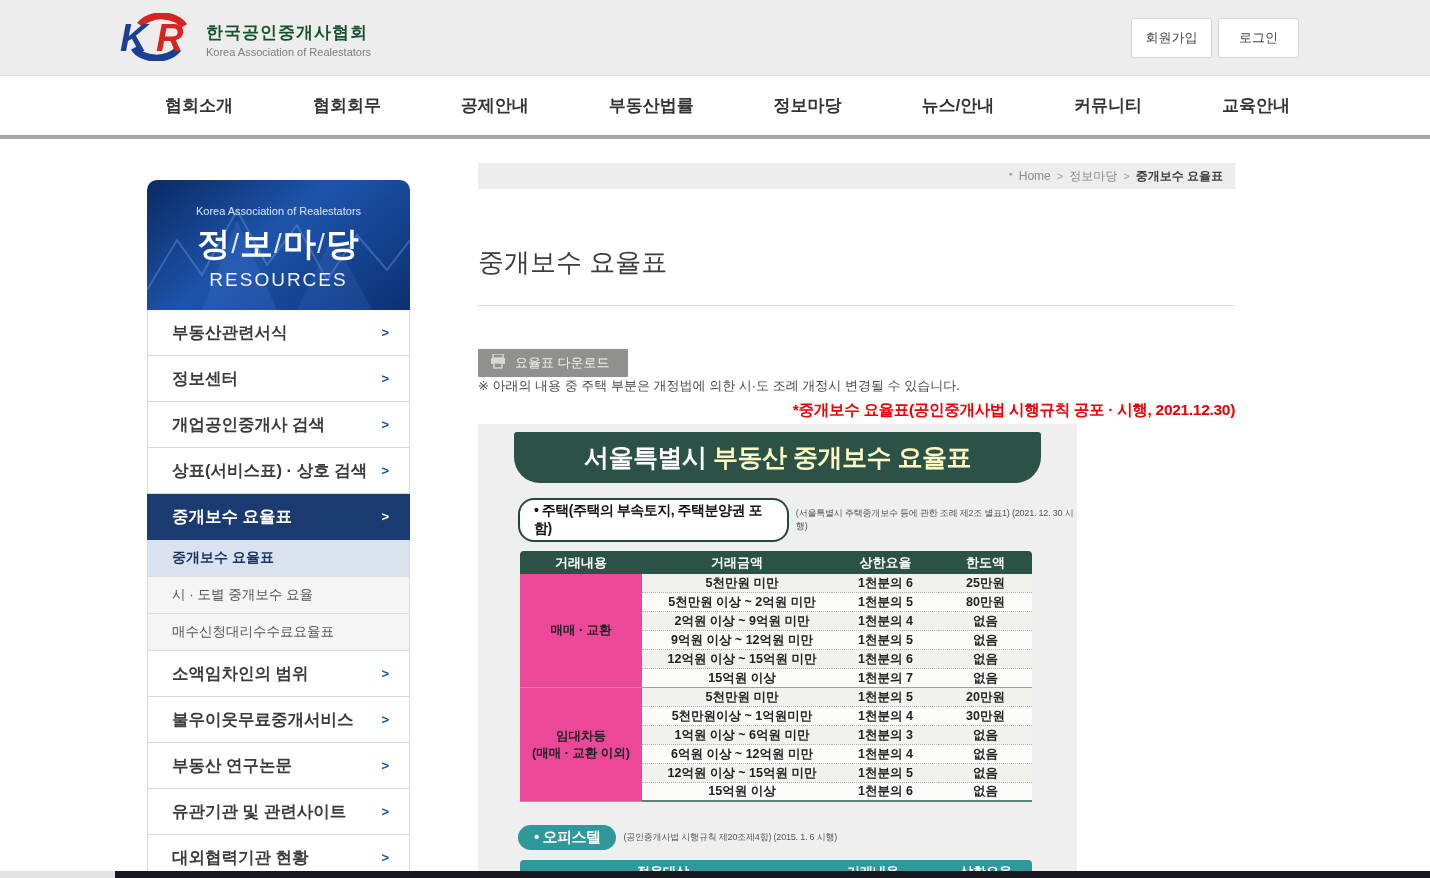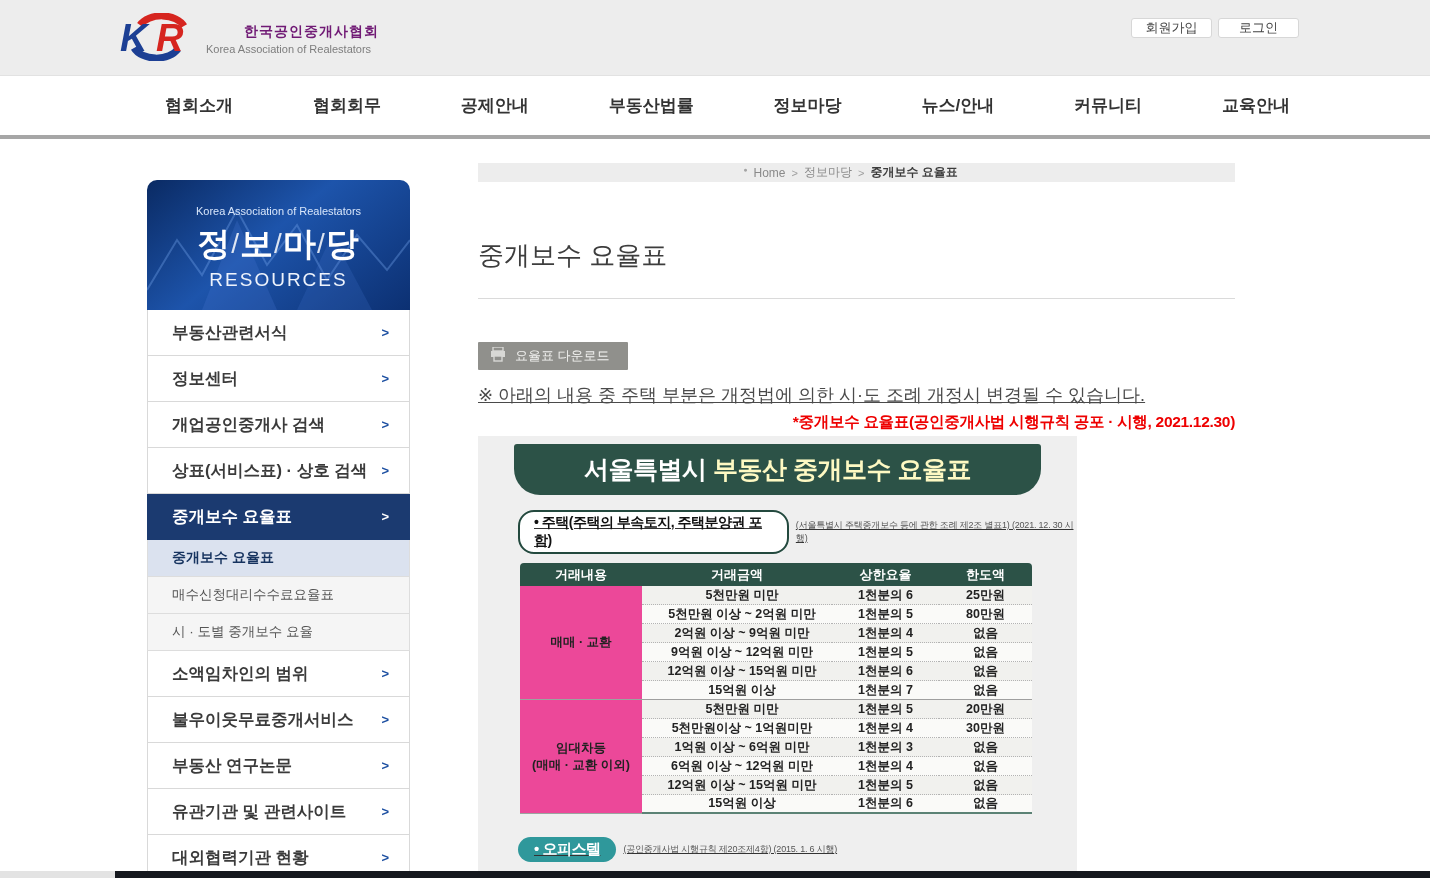--- a/index.html
+++ b/index.html
@@ -2,24 +2,24 @@
 <html><head>
 <meta charset="utf-8">
 <style>
   * { margin:0; padding:0; box-sizing:border-box; }
   html,body { width:1430px; height:878px; overflow:hidden; }
   body { position:relative; background:#fff; font-family:"Liberation Sans","DejaVu Sans",sans-serif; color:#333; }
 
   
   .site-header { position:relative; height:76px; background:#ededed; border-bottom:1px solid #e2e2e2; }
   .logo { position:absolute; left:120px; top:13px; display:flex; align-items:center; gap:10px; cursor:pointer; }
-  .logo-text .ko { font-size:14px; font-weight:bold; color:#701a75; letter-spacing:1px;margin-left:38px; }
+  .logo-text .ko { font-size:17px; font-weight:bold; color:#14532d; letter-spacing:1px; }
   .logo-text .en { font-size:11px; color:#7d7d7d; margin-top:2px; }
   .header-btns { position:absolute; right:131px; top:18px; display:flex; gap:6px; }
-  .hbtn { width:81px; height:20px; background:#fff; border:1px solid #d7d7d7; border-radius:3px;
+  .hbtn { width:81px; height:40px; background:#fff; border:1px solid #d7d7d7; border-radius:3px;
           font-size:13px; color:#444; font-family:inherit; cursor:pointer; }
 
   
   .gnb { height:63px; background:#fff; border-bottom:4px solid #a6a6a6;
          display:flex; align-items:center; justify-content:space-between; padding:0 140px 0 165px;gap:34px; }
   .gnb-item { font-size:17px; font-weight:bold; color:#333; cursor:pointer; white-space:nowrap; }
 
   
   .sidebar { position:absolute; left:147px; top:180px; width:263px; z-index:2; }
   .side-banner { position:relative; height:130px; border-radius:10px 10px 0 0; overflow:hidden;
@@ -36,41 +36,41 @@
         justify-content:space-between; padding:0 20px 0 24px; font-size:16.5px; font-weight:bold; color:#3b3b3b; background:#fff; }
   .mi .chev { color:#1c4fa1; font-size:13px; font-weight:bold; }
   .mi.active { background:#1b3a70; border-color:#1b3a70; color:#fff; }
   .mi.active .chev { color:#fff; }
   .sub { height:37px; display:flex; align-items:center; padding:0 20px 0 24px;
          font-size:13.5px; color:#555; background:#f5f5f5; border:1px solid #ddd; border-top:0; }
   .sub.selected { background:#dbe2ef; color:#16335f; font-weight:bold; font-size:14px; }
 
   
   .main { position:absolute; left:478px; top:163px; width:757px; }
-  .breadcrumb { height:19px; background:#ededed; display:flex; justify-content:center; align-items:center;
+  .breadcrumb { height:26px; background:#ededed; display:flex; justify-content:flex-end; align-items:center;
                 gap:6px; padding-right:12px; font-size:12px; color:#8a8a8a; }
   .breadcrumb .dot { font-size:7px; color:#a5a5a5; position:relative; top:-3px; }
   .breadcrumb .sep { color:#9f9f9f; font-size:11px; }
   .breadcrumb .current { color:#3c3c3c; font-weight:bold; }
   .breadcrumb a { cursor:pointer; }
   .page-title { margin-top:56px; font-size:26px; font-weight:500; color:#3d3d3d; }
   .title-rule { margin-top:25px; border:0; border-top:1px solid #dadada; }
   .dl-btn { margin-top:43px; width:150px; height:28px; background:#90908c; border:0; border-radius:1px;
             display:flex; align-items:center; gap:9px; padding:0 0 0 12px; color:#f2f2f0; font-size:13px;
             font-family:inherit; cursor:pointer; }
-  .notice { margin-top:13px; font-size:18px; color:#4a4a4a;text-decoration:underline; }
+  .notice { font-size:13px; color:#4a4a4a; }
   .red-note { margin-top:5px; font-size:15.5px; font-weight:bold; color:#ee0000; letter-spacing:-0.3px;text-align:right; }
 
   
   .poster { margin-top:3px; width:599px; background:#efefef; padding-bottom:60px; }
   .poster-banner { margin:0 auto; position:relative; top:8px; width:527px; height:51px; line-height:51px;
                    background:#2c5247; border-radius:3px 3px 26px 26px; text-align:center;
                    font-size:25px; font-weight:bold; color:#fff; letter-spacing:-0.5px; }
   .poster-banner .yellow { color:#fef9c3; }
-  .sec-label { display:flex; align-items:center; margin:23px 0 0 40px;text-decoration:underline; }
+  .sec-label { display:flex; align-items:center; margin:23px 0 0 40px; }
   .pill-outline { background:#fff; border:2px solid #23493e; border-radius:16px; padding:2px 14px;
                   font-size:14px; font-weight:800; color:#111; letter-spacing:-0.5px; }
   .pill-fill { background:#2f989b; border-radius:16px; padding:3px 16px; font-size:15px; font-weight:800;
                color:#fff; letter-spacing:-0.5px; }
   .law-note { margin-left:7px; font-size:9px; color:#555; letter-spacing:-0.2px; }
   table.rate { margin:9px 0 0 42px; width:512px; border-collapse:separate; border-spacing:0; }
   table.rate th { background:#2c5247; color:#fff; font-size:13px; font-weight:bold; height:23px; }
   table.rate th:first-child { border-radius:4px 0 0 0; }
   table.rate th:last-child { border-radius:0 4px 0 0; }
   table.rate td { height:19px; font-size:12.5px; font-weight:bold; color:#222;
@@ -156,24 +156,24 @@
         <span class="chev">&gt;</span>
       </li>
     <li class="mi active">
         <span>중개보수 요율표</span>
         <span class="chev">&gt;</span>
       </li>
     <li class="sub selected">
         <span>중개보수 요율표</span>
       </li>
     <li class="sub">
+        <span>시 · 도별 중개보수 요율</span>
+      </li>
+    <li class="sub">
         <span>매수신청대리수수료요율표</span>
-      </li>
-    <li class="sub">
-        <span>시 · 도별 중개보수 요율</span>
       </li>
     <li class="mi">
         <span>소액임차인의 범위</span>
         <span class="chev">&gt;</span>
       </li>
     <li class="mi">
         <span>불우이웃무료중개서비스</span>
         <span class="chev">&gt;</span>
       </li>
     <li class="mi">

